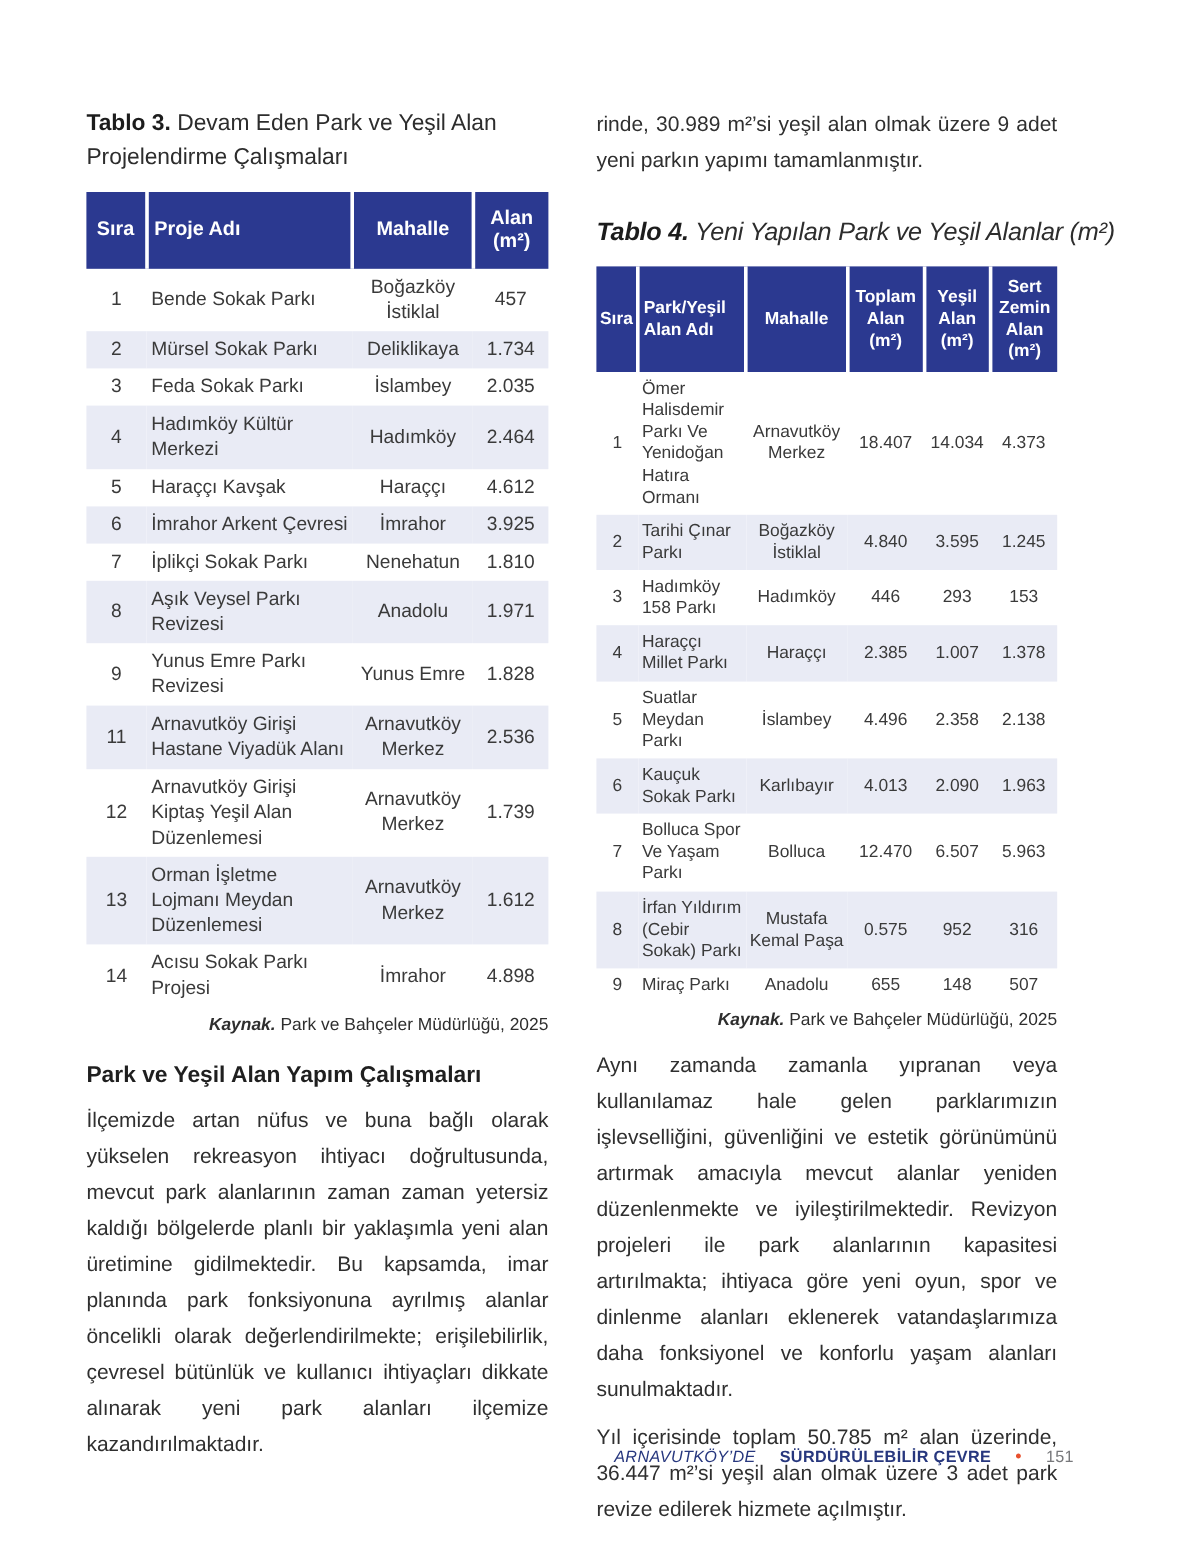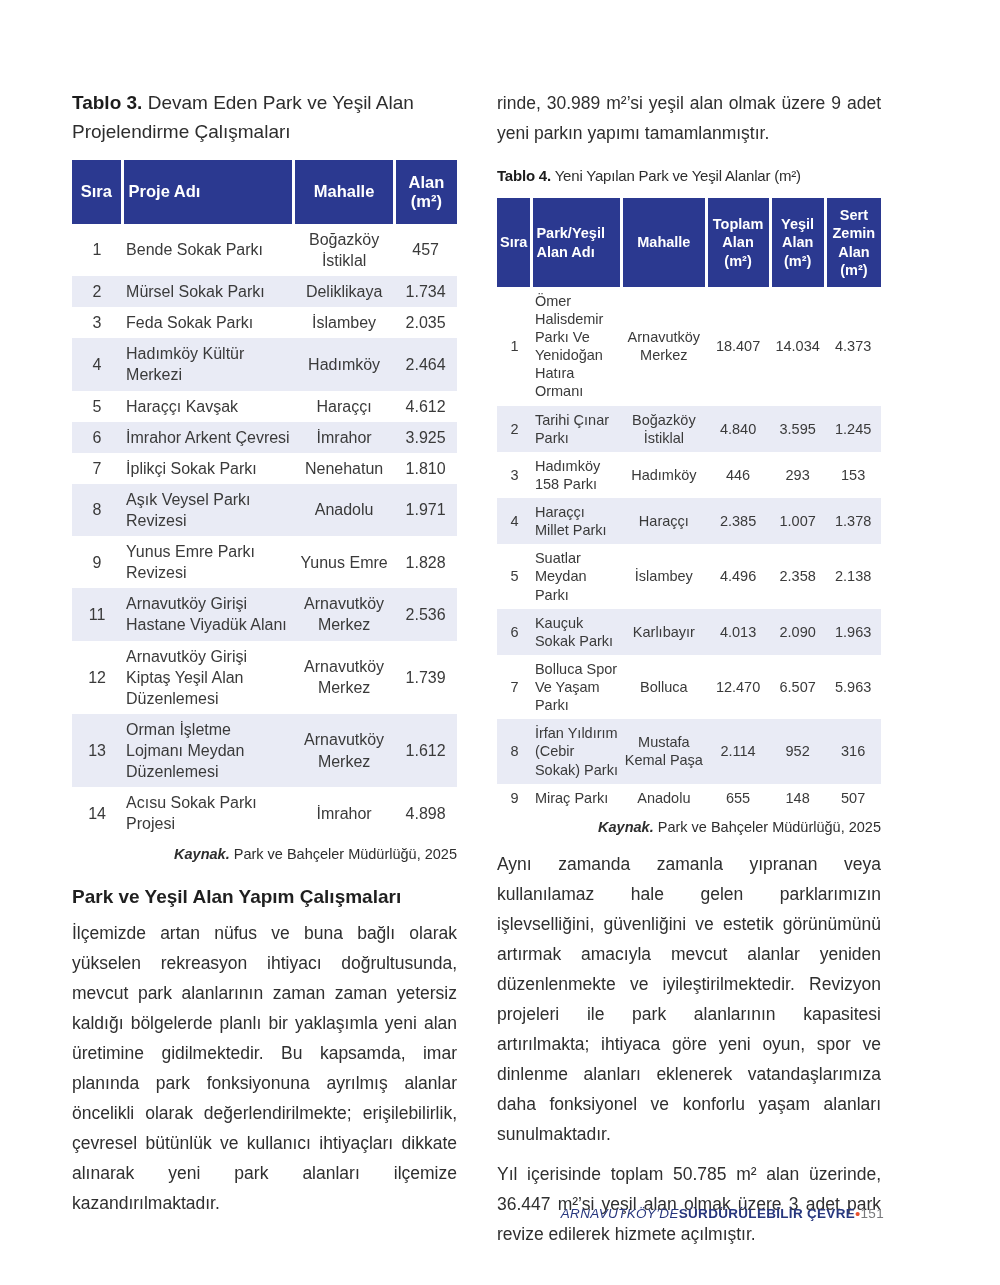--- a/index.html
+++ b/index.html
@@ -5,21 +5,21 @@
   html,body{margin:0;padding:0;background:#fff;}
   .page{position:relative;width:1000px;height:1285px;background:#ffffff;overflow:hidden;
         font-family:"Liberation Sans",sans-serif;color:#2e2e2e;}
   .columns{position:absolute;top:88px;left:72px;display:flex;gap:40px;}
   .col{width:385px;}
   .col.right{width:384px;}
 
   
   .tbl-title{font-size:19px;line-height:1.55;margin:0 0 13px 0;color:#2d2d2d;text-align:left;}
   .tbl-title b{color:#1c1c1c;}
-  .t4-title{font-size:15px;margin:16px 0 11px 0;white-space:nowrap;letter-spacing:-0.2px;}
+  .t4-title{font-size:21px;margin:30px 0 11px 0;white-space:nowrap;letter-spacing:-0.2px;font-style:italic;}
 
   
   table{border-collapse:collapse;width:100%;}
   thead th{background:#2b3990;color:#ffffff;font-weight:bold;vertical-align:middle;}
   thead th + th{border-left:3px solid #ffffff;}
   .t3 thead th{font-size:16.5px;padding:13px 5px;}
   .t4 thead th{font-size:14.5px;padding:8px 3px;line-height:1.25;}
   .t3 td{font-size:16px;line-height:1.32;padding:5px 4px;color:#3a3a3a;vertical-align:middle;}
   .t4 td{font-size:14.5px;line-height:1.25;padding:5px 3px;color:#3a3a3a;vertical-align:middle;}
   tbody tr:nth-child(even) td{background:#e9ebf5;}
@@ -31,22 +31,22 @@
   .t4 .v0{width:26px;} .t4 .v1{width:100px;} .t4 .v2{width:85px;} .t4 .v3{width:62px;}
   .t4 .v4{width:54px;} .t4 .v5{width:57px;}
 
   .kaynak{font-size:14.5px;margin:7px 0 0 0;color:#2e2e2e;text-align:right;}
   .kaynak b{font-style:italic;}
 
   .section-heading{font-size:19px;font-weight:bold;color:#1f1f1f;margin:24px 0 10px 0;}
   .body-p{font-size:17.5px;line-height:30px;text-align:justify;margin:0 0 10px 0;color:#2f2f2f;}
   .body-p.first-right{margin:0 0 4px 0;}
 
-  .footer{position:absolute;top:1206px;right:116px;font-size:13.5px;letter-spacing:.3px;
-          display:flex;align-items:center;gap:0;white-space:nowrap;}
+  .footer{position:absolute;top:1206px;right:105px;font-size:13.5px;letter-spacing:.3px;
+          display:flex;align-items:center;gap:20px;white-space:nowrap;}
   .f-italic{font-style:italic;color:#27377e;}
   .f-bold{font-weight:bold;color:#27377e;}
   .f-dot{color:#e8502d;font-size:15px;line-height:1;}
   .f-num{color:#77787b;}
 </style>
 </head>
 <body>
 
 <div class="page">
   <div class="columns">
@@ -222,21 +222,21 @@
               <td class="al">Bolluca Spor Ve Yaşam Parkı</td>
               <td class="ac">Bolluca</td>
               <td class="ac">12.470</td>
               <td class="ac">6.507</td>
               <td class="ac">5.963</td>
             </tr>
           <tr>
               <td class="ac">8</td>
               <td class="al">İrfan Yıldırım (Cebir Sokak) Parkı</td>
               <td class="ac">Mustafa Kemal Paşa</td>
-              <td class="ac">2.114</td>
+              <td class="ac">0.575</td>
               <td class="ac">952</td>
               <td class="ac">316</td>
             </tr>
           <tr>
               <td class="ac">9</td>
               <td class="al">Miraç Parkı</td>
               <td class="ac">Anadolu</td>
               <td class="ac">655</td>
               <td class="ac">148</td>
               <td class="ac">507</td>

